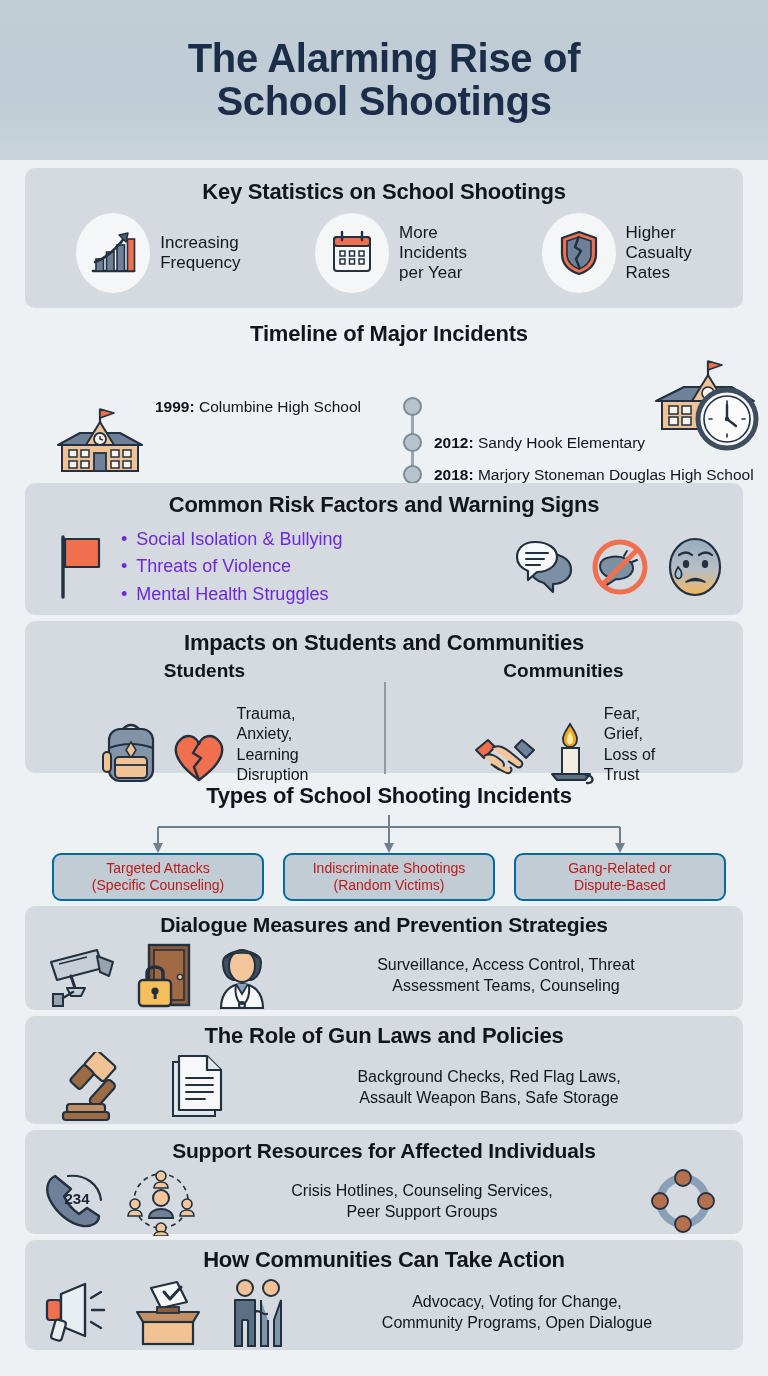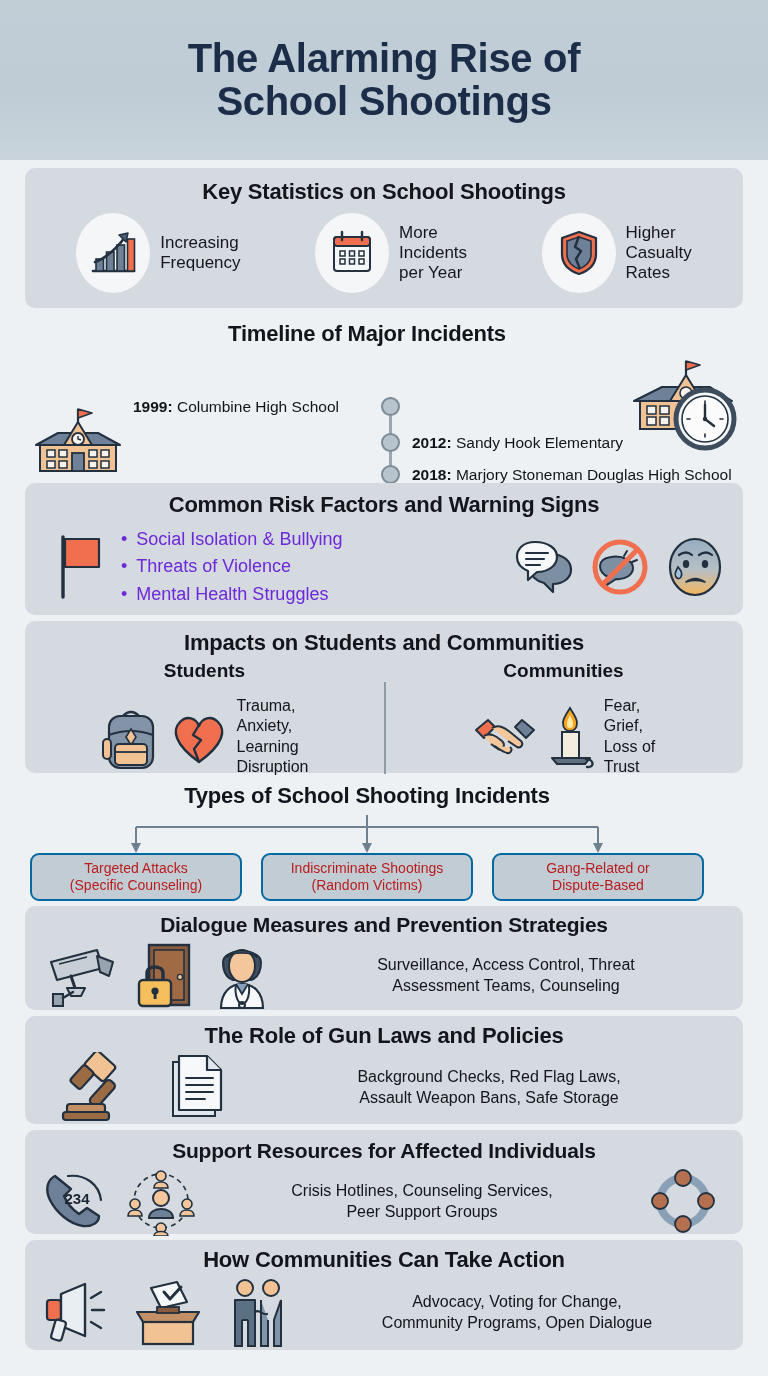--- a/index.html
+++ b/index.html
@@ -22,21 +22,21 @@
   .header h1 {
     font-size: 40px; line-height: 1.08; font-weight: 800;
     color: #1b2d49; text-align: center; letter-spacing: -0.3px;
   }
 
   
   .card {
     position: absolute; left: 25px; width: 718px;
     background: #d4dae0; border-radius: 10px;
   }
-  .plain { position: absolute; left: 8px; width: 718px; background: transparent; }
+  .plain { position: absolute; left: 30px; width: 718px; background: transparent; }
   .sec-title {
     text-align: center; font-weight: 800; color: #12161c;
     font-size: 22px; letter-spacing: -0.2px;
   }
   .sec-title.sm { font-size: 21px; }
 
   
   #keystats { top: 168px; height: 140px; padding-top: 11px; }
   .stats-row { display: flex; justify-content: space-around; align-items: center;
                margin-top: 8px; padding: 0 14px; }
@@ -66,21 +66,21 @@
   .risk-list { flex: 1; }
   .risk-list li { list-style: none; font-size: 18px; line-height: 1.52; color: #6d28d9; }
   .risk-list li::before { content: "\2022"; margin-right: 9px; }
   .risk-icons { display: flex; gap: 14px; align-items: center; padding-right: 6px; }
 
   
   #impacts { top: 621px; height: 152px; padding-top: 9px; }
   .imp-grid { display: flex; margin-top: 4px; position: relative; }
   .imp-col { flex: 1; display: flex; flex-direction: column; align-items: center; }
   .imp-head { font-size: 19px; font-weight: 800; color: #11151b; margin-bottom: 14px; }
-  .imp-row { display: flex; align-items: center; gap: 6px; }
+  .imp-row { display: flex; align-items: flex-end; gap: 6px; margin-top: 8px; }
   .imp-text { font-size: 16px; line-height: 1.28; color: #12161c; }
   .imp-div { position: absolute; left: 359px; top: 22px; width: 2px; height: 92px; background: #8d99a4; }
 
   
   #types { top: 779px; height: 122px; }
   #types .sec-title { padding-top: 4px; }
   .ty-flow { position: relative; height: 88px; margin-top: 6px; }
   .ty-boxes { position: absolute; top: 38px; left: 0; width: 718px;
               display: flex; justify-content: space-between; padding: 0 22px; }
   .ty-box { width: 212px; min-height: 46px; background: #c2ccd4;

